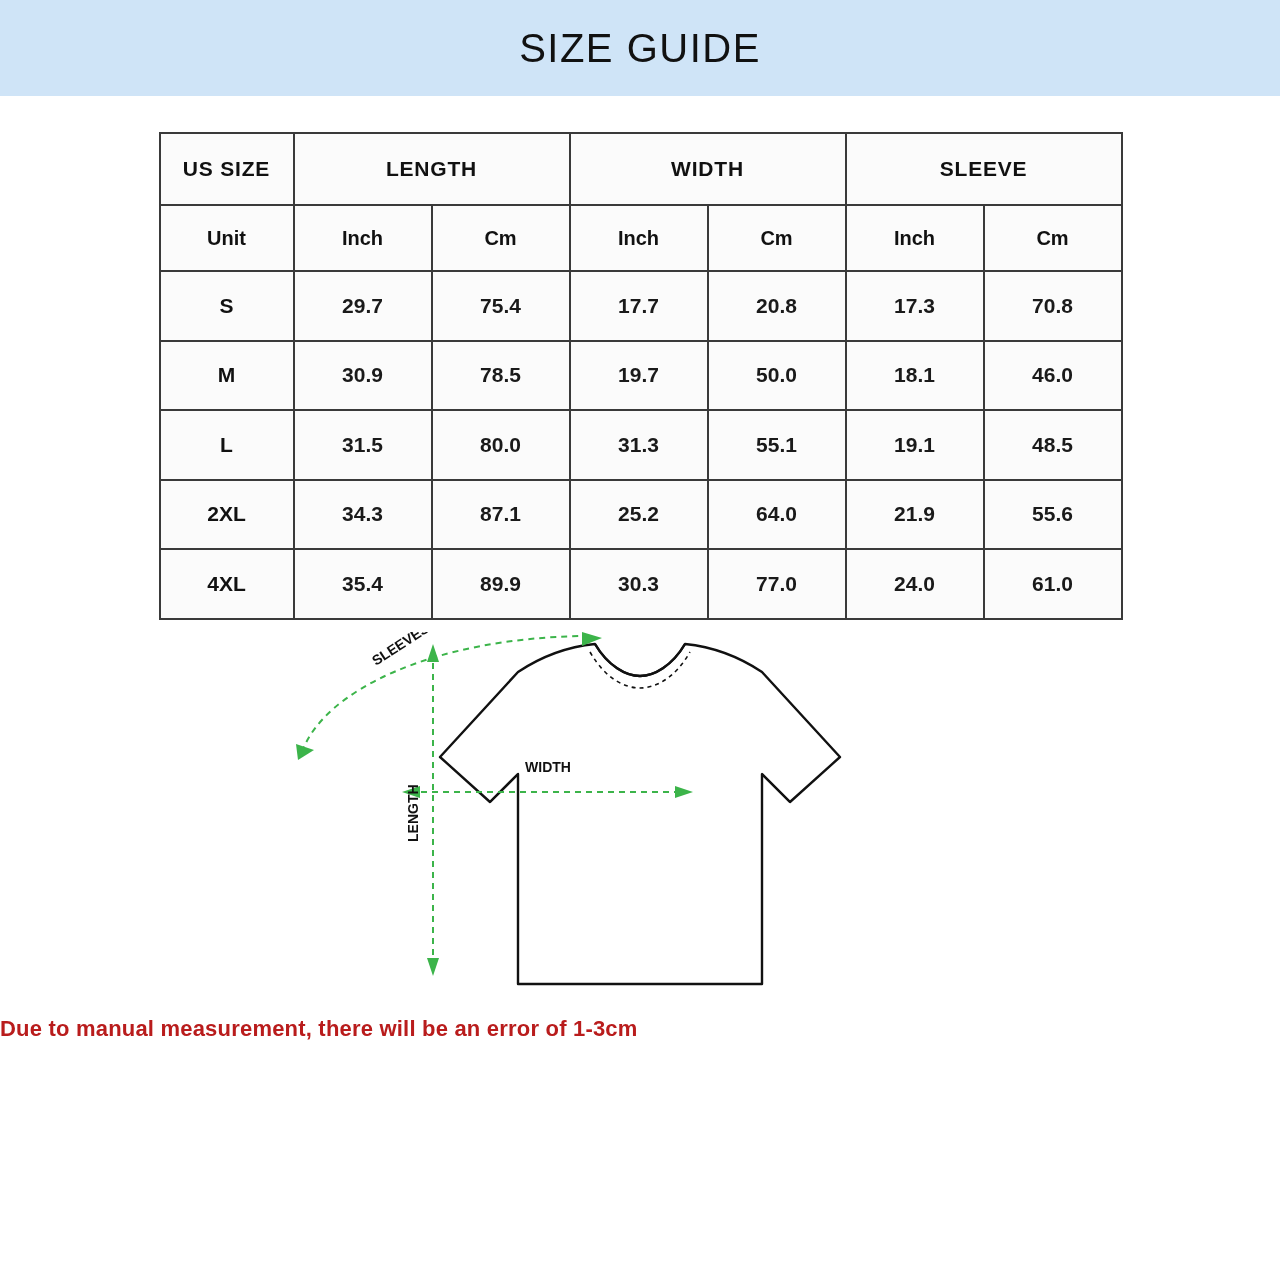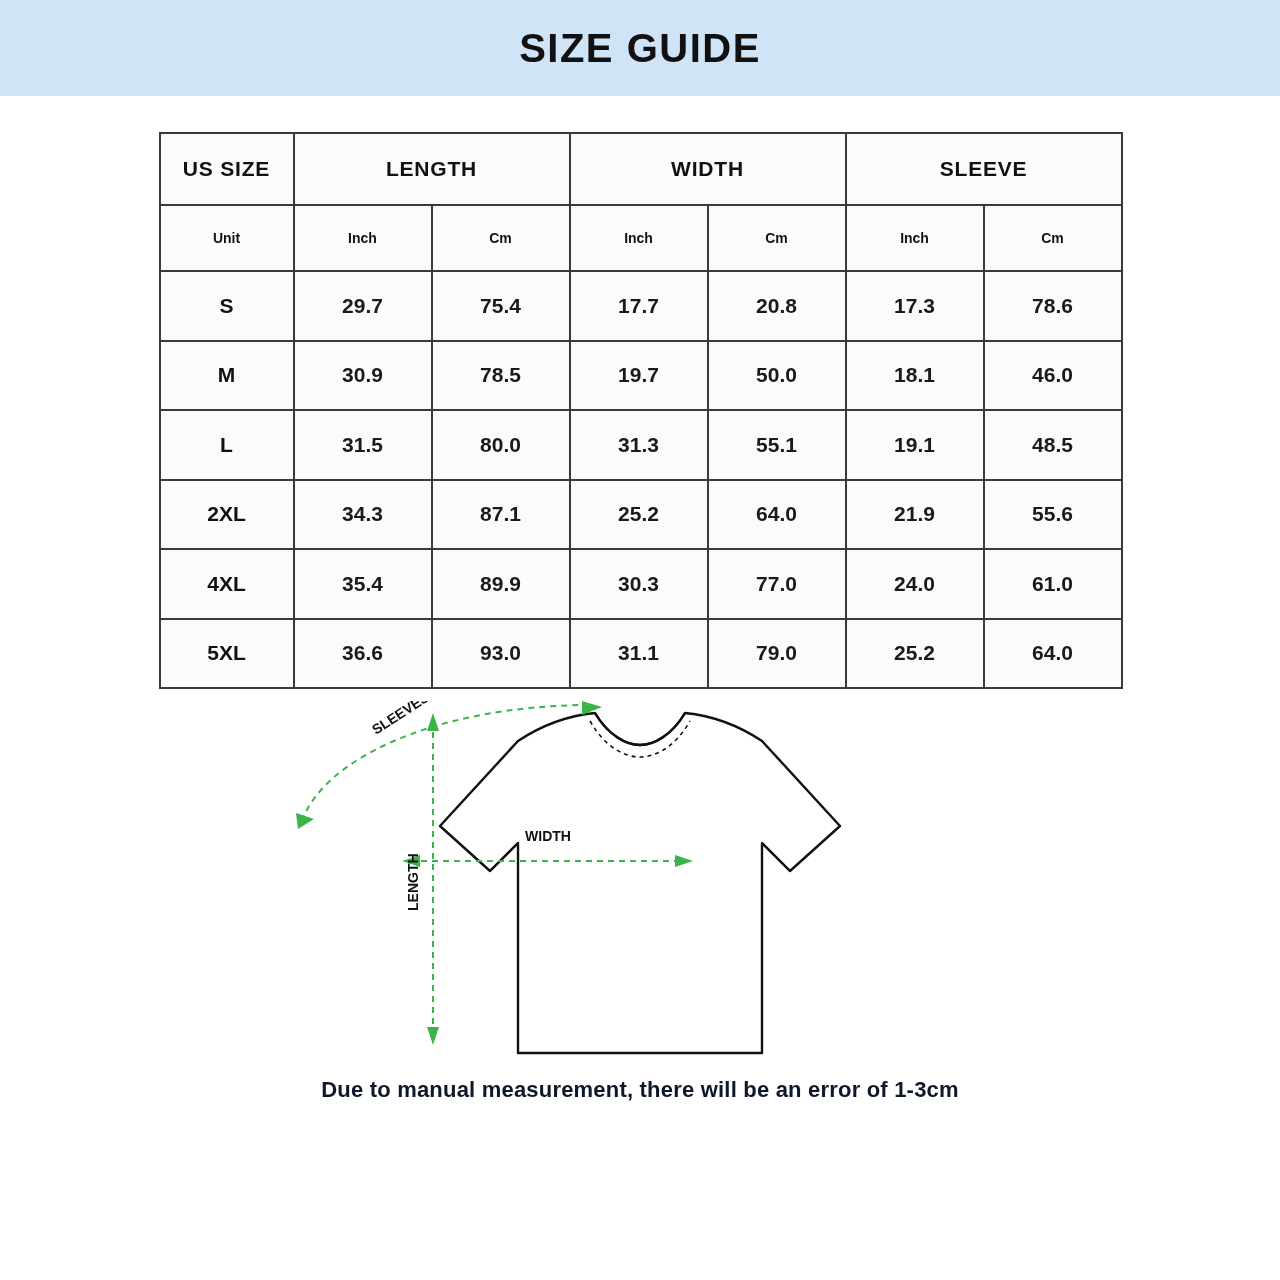--- a/index.html
+++ b/index.html
@@ -27,21 +27,21 @@
     height: 98px;
     background: #cfe4f7;
     display: flex;
     align-items: center;
     justify-content: center;
     border-bottom: 2px solid #ffffff;
     box-sizing: border-box;
   }
   .header-title {
     font-size: 40px;
-    font-weight: bold;
+    font-weight: normal;
     letter-spacing: 1.5px;
     color: #111111;
     text-align: center;
   }
 
   
   .table-wrap {
     margin: 34px auto 0 auto;
     width: 963px;
   }
@@ -59,21 +59,21 @@
     color: #111111;
   }
   .hdr-row th {
     height: 68px;
     font-size: 21px;
     letter-spacing: 0.8px;
     margin-left: 16px;
   }
   .unit-row td {
     height: 62px;
-    font-size: 14px;
+    font-size: 20px;
   }
   .data-row td {
     height: 65.5px;
     font-size: 21px;
   }
   .data-row td.size-cell {
     font-size: 21px;
     font-weight: bold;
   }
   .data-row td.val {
@@ -92,25 +92,24 @@
     height: 370px;
     margin-top: 12px;
   }
   .illus svg {
     display: block;
     margin: 0 auto;
   }
 
   
   .note {
-    text-align: center;
-    color: #0f172a;
+    color: #b91c1c;
     font-size: 22px;
     font-weight: bold;
-    margin-top: 6px;
+    margin-top: 14px;
     letter-spacing: 0.2px;
   }
 </style>
 </head>
 <body>
 
 <div class="page">
 
   <div class="header">
     <div class="header-title">SIZE GUIDE</div>
@@ -146,21 +145,21 @@
           <td>Cm</td>
         </tr>
 
         <tr class="data-row">
           <td class="size-cell">S</td>
           <td class="val">29.7</td>
           <td class="val">75.4</td>
           <td class="val">17.7</td>
           <td class="val">20.8</td>
           <td class="val">17.3</td>
-          <td class="val">78.6</td>
+          <td class="val">70.8</td>
         </tr>
 
         <tr class="data-row">
           <td class="size-cell">M</td>
           <td class="val">30.9</td>
           <td class="val">78.5</td>
           <td class="val">19.7</td>
           <td class="val">50.0</td>
           <td class="val">18.1</td>
           <td class="val">46.0</td>
@@ -191,29 +190,20 @@
         <tr class="data-row">
           <td class="size-cell">4XL</td>
           <td class="val">35.4</td>
           <td class="val">89.9</td>
           <td class="val">30.3</td>
           <td class="val">77.0</td>
           <td class="val">24.0</td>
           <td class="val">61.0</td>
         </tr>
 
-        <tr class="data-row">
-          <td class="size-cell">5XL</td>
-          <td class="val">36.6</td>
-          <td class="val">93.0</td>
-          <td class="val">31.1</td>
-          <td class="val">79.0</td>
-          <td class="val">25.2</td>
-          <td class="val">64.0</td>
-        </tr>
       </tbody>
     </table>
   </div>
 
   <div class="illus">
     <svg width="700" height="370" viewBox="0 0 700 370">
 
       <g fill="#ffffff" stroke="#111111" stroke-width="2.4" stroke-linejoin="round">
         <path d="M150 125
                  L228 40

